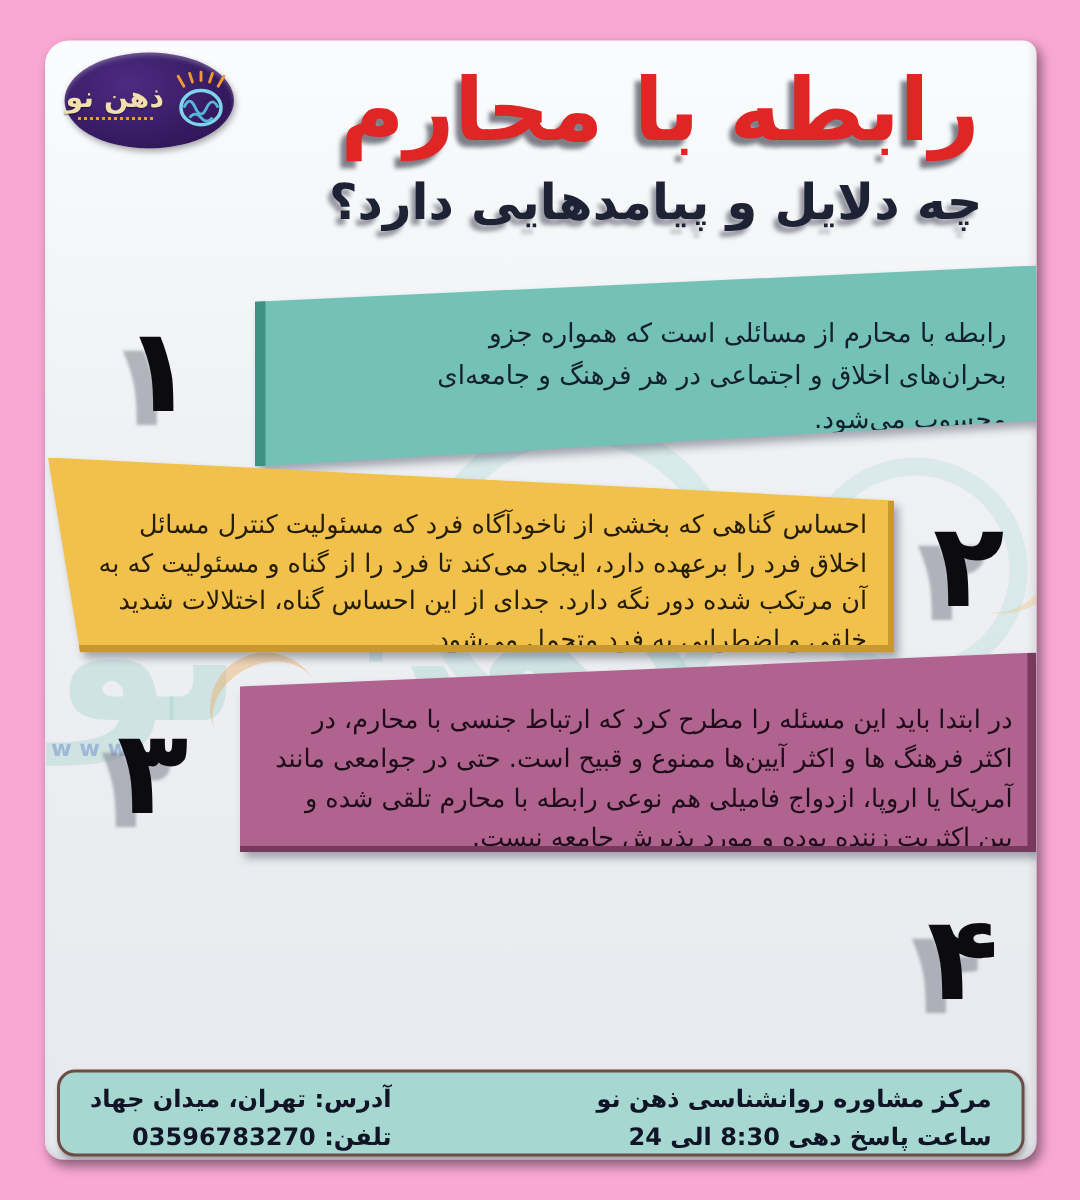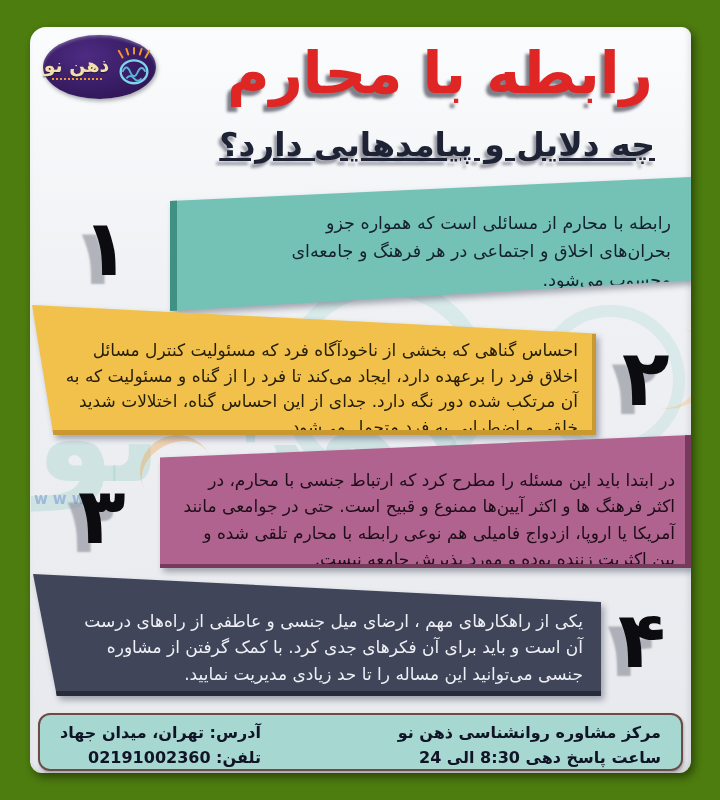--- a/index.html
+++ b/index.html
@@ -1,20 +1,20 @@
 <!DOCTYPE html>
 <html lang="fa"><head>
 <meta charset="utf-8">
 <style>
   * { margin:0; padding:0; box-sizing:border-box; }
   body { background:#0d1230; font-family:"DejaVu Sans", sans-serif; }
 
   .page {
     position:relative; width:720px; height:800px;
-    background:#4d7c0f; overflow:hidden;
+    background:#f9a8d4; overflow:hidden;
   }
   .card {
     position:absolute; left:30px; top:27px; width:661px; height:746px;
     background:linear-gradient(180deg,#fbfcfd 0%, #eff1f4 35%, #e7e9ee 100%);
     border-radius:16px 9px 12px 12px;
     box-shadow: inset -2px -3px 6px rgba(0,0,0,.10), 3px 4px 8px rgba(0,0,0,.45);
     overflow:hidden;
   }
 
   
@@ -32,25 +32,24 @@
   .logo-url { width:50px; border-bottom:2px dotted #ef9a3a; margin-top:3px; }
 
   
   .title {
     position:absolute; right:38px; top:12px; z-index:3;
     font-size:58px; font-weight:bold; color:#e02525;
     direction:rtl; white-space:nowrap;
     text-shadow:-4px 5px 3px rgba(95,95,108,.8);
   }
   .subtitle {
-    position:absolute; right:36px; top:98px; z-index:3;
+    position:absolute; right:36px; top:88px; z-index:3;
     font-size:33px; font-weight:bold; color:#1d2335;
     direction:rtl; white-space:nowrap;
     text-shadow:-3px 4px 3px rgba(125,125,138,.8);
-    text-decoration:underline;
   }
 
   
   .wm { position:absolute; z-index:1; pointer-events:none; }
   .wm-brand { left:6px; top:348px; font-size:125px; font-weight:bold;
     color:rgba(150,205,197,.33); direction:rtl; white-space:nowrap; line-height:1; }
   .wm-ring1 { left:250px; top:252px; width:210px; height:210px;
     border:16px solid rgba(163,214,207,.28); border-radius:50%; }
   .wm-ring2 { left:505px; top:278px; width:150px; height:150px;
     border:12px solid rgba(163,214,207,.26); border-radius:50%; }
@@ -172,33 +171,27 @@
 
     <div class="block b3">
       <div class="block-inner" style="background-color: rgb(176, 99, 143);">
         <div class="edge edge-r" style="background-color: rgb(119, 57, 92);"></div>
         <div class="edge edge-b" style="background-color: rgb(119, 57, 92);"></div>
         <span style="color: rgb(30, 13, 25);">در ابتدا باید این مسئله را مطرح کرد که ارتباط جنسی با محارم، در اکثر فرهنگ ها و اکثر آیین‌ها ممنوع و قبیح است. حتی در جوامعی مانند آمریکا یا اروپا، ازدواج فامیلی هم نوعی رابطه با محارم تلقی شده و بین اکثریت زننده بوده و مورد پذیرش جامعه نیست.</span>
       </div>
     </div>
     <div class="num n3">۳</div>
 
-    <div class="block b4">
-      <div class="block-inner" style="background-color: rgb(65, 69, 89);">
-        <div class="edge edge-b" style="background-color: rgb(40, 43, 57);"></div>
-        <span style="color: rgb(238, 240, 245);">یکی از راهکارهای مهم ، ارضای میل جنسی و عاطفی از راه‌های درست آن است و باید برای آن فکرهای جدی کرد. با کمک گرفتن از مشاوره جنسی می‌توانید این مساله را تا حد زیادی مدیریت نمایید.</span>
-      </div>
-    </div>
     <div class="num n4">۴</div>
 
     <div class="footer-box" style="background-color: rgb(166, 215, 209);">
       <div class="footer-col">
         <div>مرکز مشاوره روانشناسی ذهن نو</div>
         <div>ساعت پاسخ دهی 8:30 الی 24</div>
       </div>
       <div class="footer-col">
         <div>آدرس: تهران، میدان جهاد</div>
-        <div>تلفن: 02191002360</div>
+        <div>تلفن: 03596783270</div>
       </div>
     </div>
 
   </div>
 </div>
 
 </body></html>

